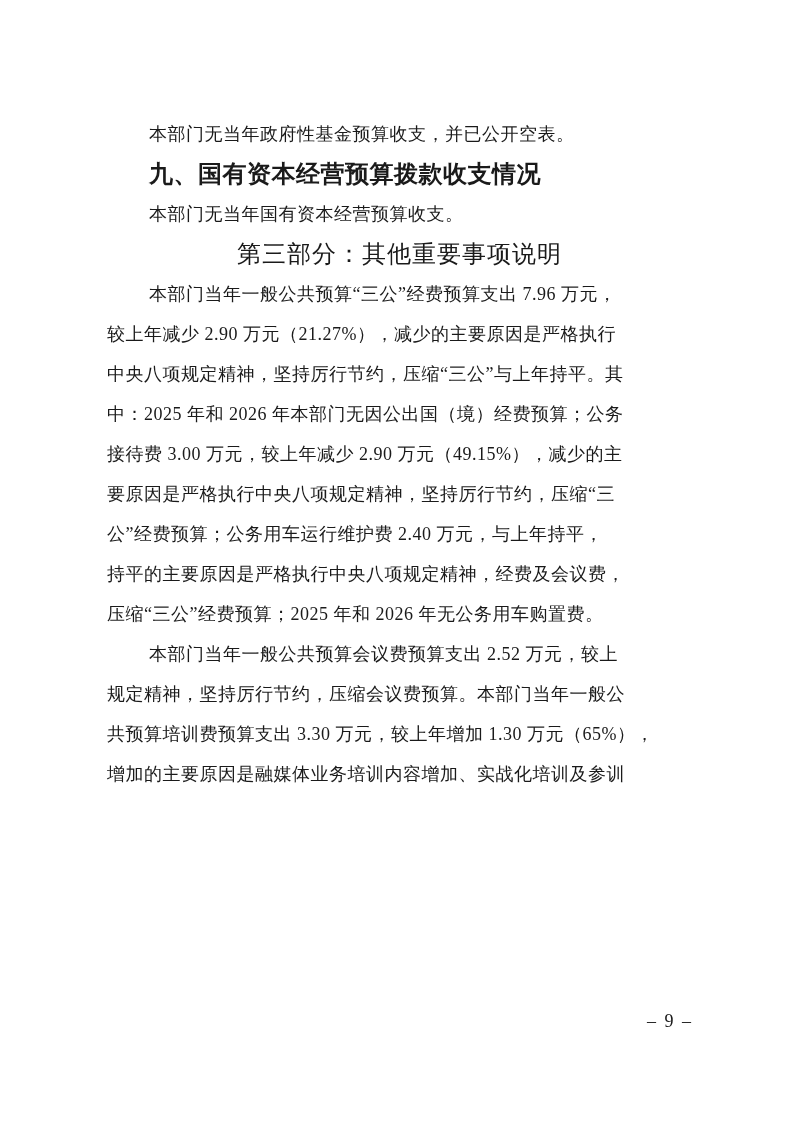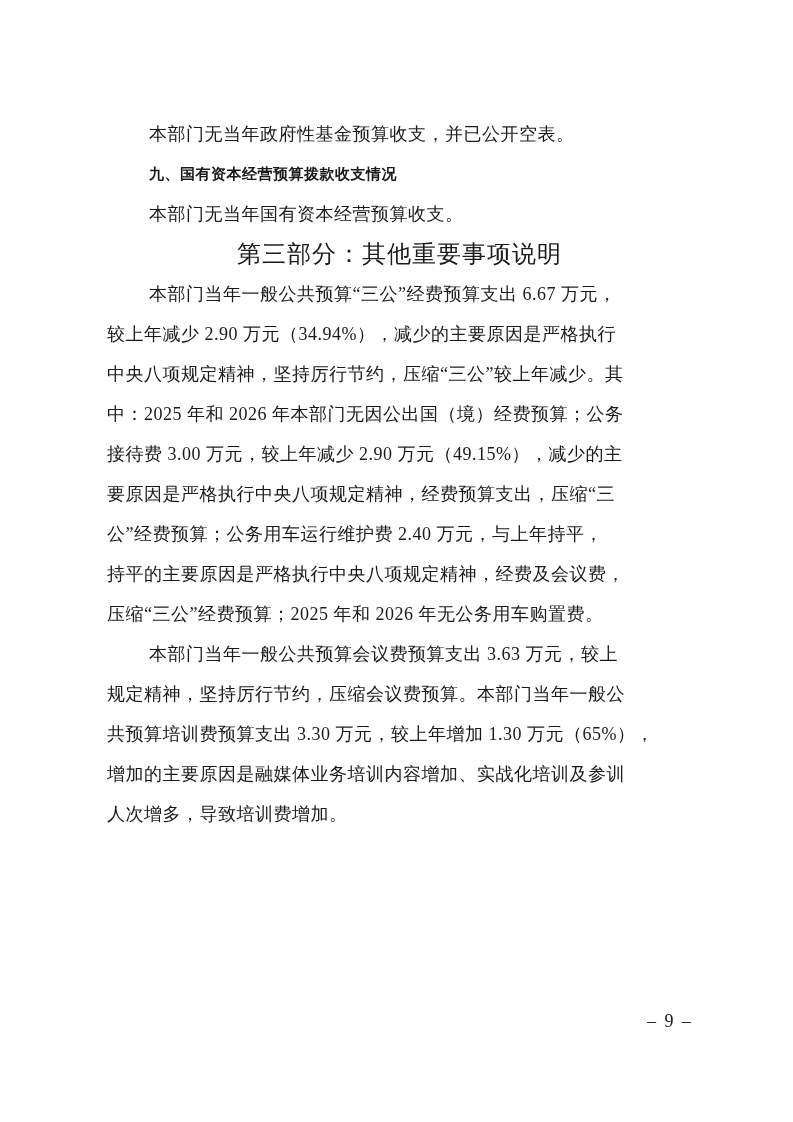--- a/index.html
+++ b/index.html
@@ -29,21 +29,21 @@
     letter-spacing: 0.5px;
     white-space: nowrap;
     text-align: left;
   }
   .indent {
     padding-left: 42px;
   }
   .h-sans {
     font-family: "Liberation Sans", "DejaVu Sans", sans-serif;
     font-weight: bold;
-    font-size: 15px;
+    font-size: 24px;
     letter-spacing: 0.5px;
   }
   .h-center {
     text-align: center;
     font-weight: normal;
     font-size: 24px;
     letter-spacing: 1px;
     font-family: "Liberation Serif", "DejaVu Serif", serif;
     padding-left: 0;
   }
@@ -67,32 +67,31 @@
 
     <div class="line indent">本部门无当年政府性基金预算收支，并已公开空表。</div>
 
     <div class="line indent h-sans">九、国有资本经营预算拨款收支情况</div>
 
     <div class="line indent">本部门无当年国有资本经营预算收支。</div>
 
     <div class="line h-center">第三部分：其他重要事项说明</div>
 
 
-    <div class="line indent">本部门当年一般公共预算“三公”经费预算支出 6.67 万元，</div>
-    <div class="line">较上年减少 2.90 万元（34.94%），减少的主要原因是严格执行</div>
-    <div class="line">中央八项规定精神，坚持厉行节约，压缩“三公”较上年减少。其</div>
+    <div class="line indent">本部门当年一般公共预算“三公”经费预算支出 7.96 万元，</div>
+    <div class="line">较上年减少 2.90 万元（21.27%），减少的主要原因是严格执行</div>
+    <div class="line">中央八项规定精神，坚持厉行节约，压缩“三公”与上年持平。其</div>
     <div class="line">中：2025 年和 2026 年本部门无因公出国（境）经费预算；公务</div>
     <div class="line">接待费 3.00 万元，较上年减少 2.90 万元（49.15%），减少的主</div>
-    <div class="line">要原因是严格执行中央八项规定精神，经费预算支出，压缩“三</div>
+    <div class="line">要原因是严格执行中央八项规定精神，坚持厉行节约，压缩“三</div>
     <div class="line">公”经费预算；公务用车运行维护费 2.40 万元，与上年持平，</div>
     <div class="line">持平的主要原因是严格执行中央八项规定精神，经费及会议费，</div>
     <div class="line">压缩“三公”经费预算；2025 年和 2026 年无公务用车购置费。</div>
 
-    <div class="line indent">本部门当年一般公共预算会议费预算支出 3.63 万元，较上</div>
+    <div class="line indent">本部门当年一般公共预算会议费预算支出 2.52 万元，较上</div>
     <div class="line">规定精神，坚持厉行节约，压缩会议费预算。本部门当年一般公</div>
     <div class="line">共预算培训费预算支出 3.30 万元，较上年增加 1.30 万元（65%），</div>
     <div class="line">增加的主要原因是融媒体业务培训内容增加、实战化培训及参训</div>
-    <div class="line">人次增多，导致培训费增加。</div>
 
   </div>
 
   <div class="footer">– 9 –</div>
 </div>
 
 </body></html>

